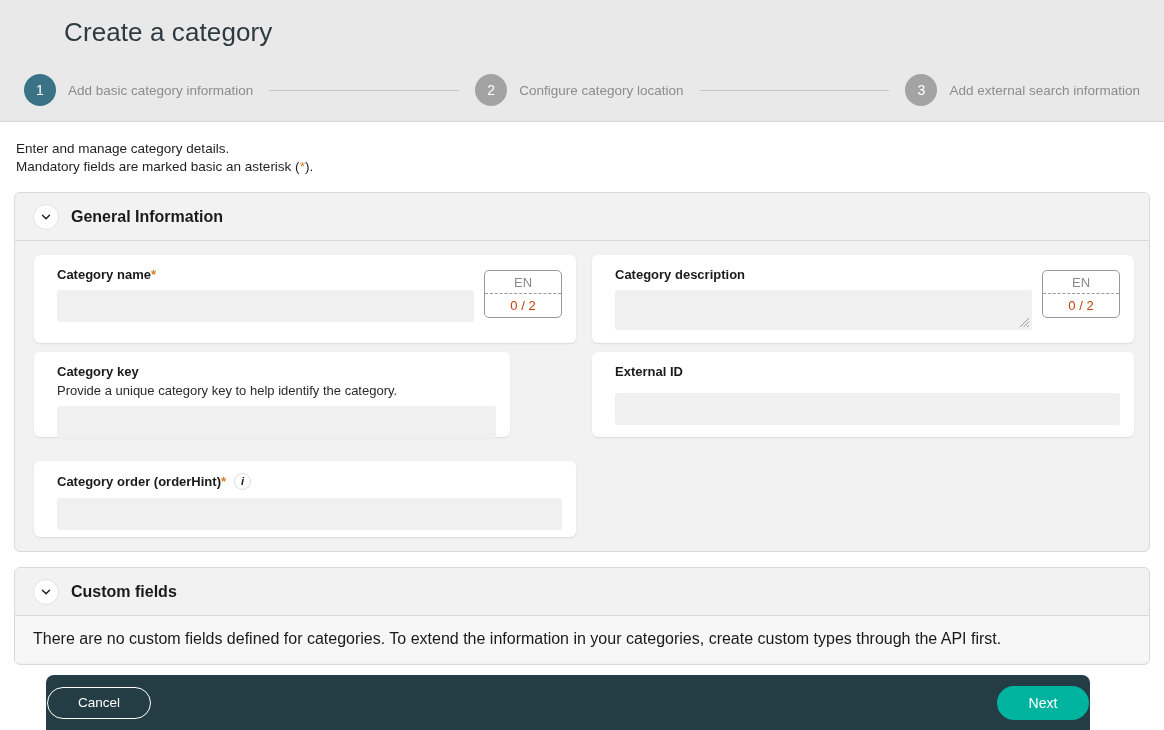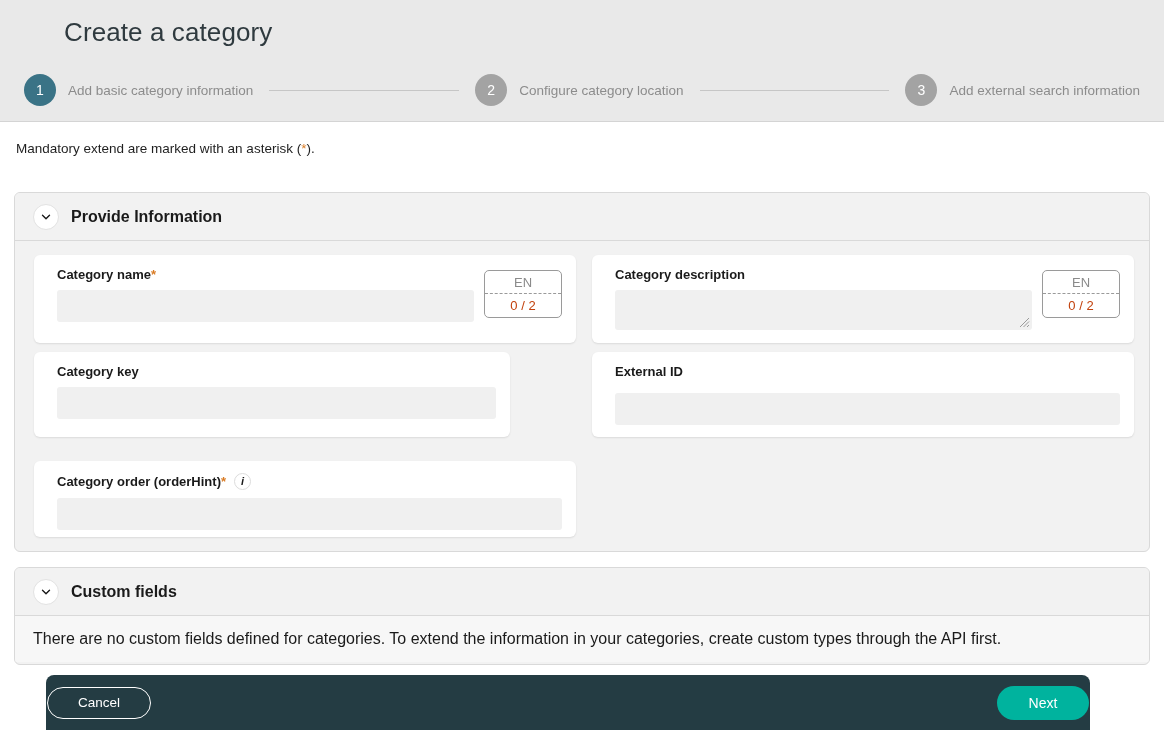--- a/index.html
+++ b/index.html
@@ -299,32 +299,33 @@
 
     <div class="step">
       <div class="step-circle inactive">3</div>
       <div class="step-label">Add external search information</div>
     </div>
 
   </div>
 </div>
 
 <div class="intro">
-  <div><span>Mandatory extend are marked with an asterisk (</span><span class="req-star">*</span><span>).</span></div>
+  <div>Enter and manage category details.</div>
+  <div><span>Mandatory fields are marked basic an asterisk (</span><span class="req-star">*</span><span>).</span></div>
 </div>
 
 <div class="panel" id="panel-general">
 
   <div class="panel-head">
     <div class="chevron-btn">
       <svg width="12" height="12" viewBox="0 0 12 12" aria-hidden="true">
         <path d="M2.5 4.3 L6 7.8 L9.5 4.3" fill="none" stroke="#1a1a1a" stroke-width="1.4" stroke-linecap="round" stroke-linejoin="round"></path>
       </svg>
     </div>
-    <div class="panel-title">Provide Information</div>
+    <div class="panel-title">General Information</div>
   </div>
 
   <div class="panel-body">
 
     <div class="field-card" style="left:19px; top:14px; width:542px; height:88px;">
       <div class="field-label">
         <span>Category name</span>
           <span class="req-star">*</span>
       </div>
       <div class="field-row">
@@ -351,20 +352,21 @@
           <div class="lang-code">EN</div>
           <div class="lang-count">0 / 2</div>
         </div>
       </div>
     </div>
 
     <div class="field-card" style="left:19px; top:111px; width:476px; height:85px;">
       <div class="field-label">
         <span>Category key</span>
       </div>
+      <div class="field-help">Provide a unique category key to help identify the category.</div>
       <input class="text-input" type="text" value="" placeholder="" style="">
     </div>
 
     <div class="field-card" style="left:577px; top:111px; width:542px; height:85px;">
       <div class="field-label">
         <span>External ID</span>
       </div>
       <input class="text-input" type="text" style="margin-top: 14px;" value="" placeholder="">
     </div>
 

